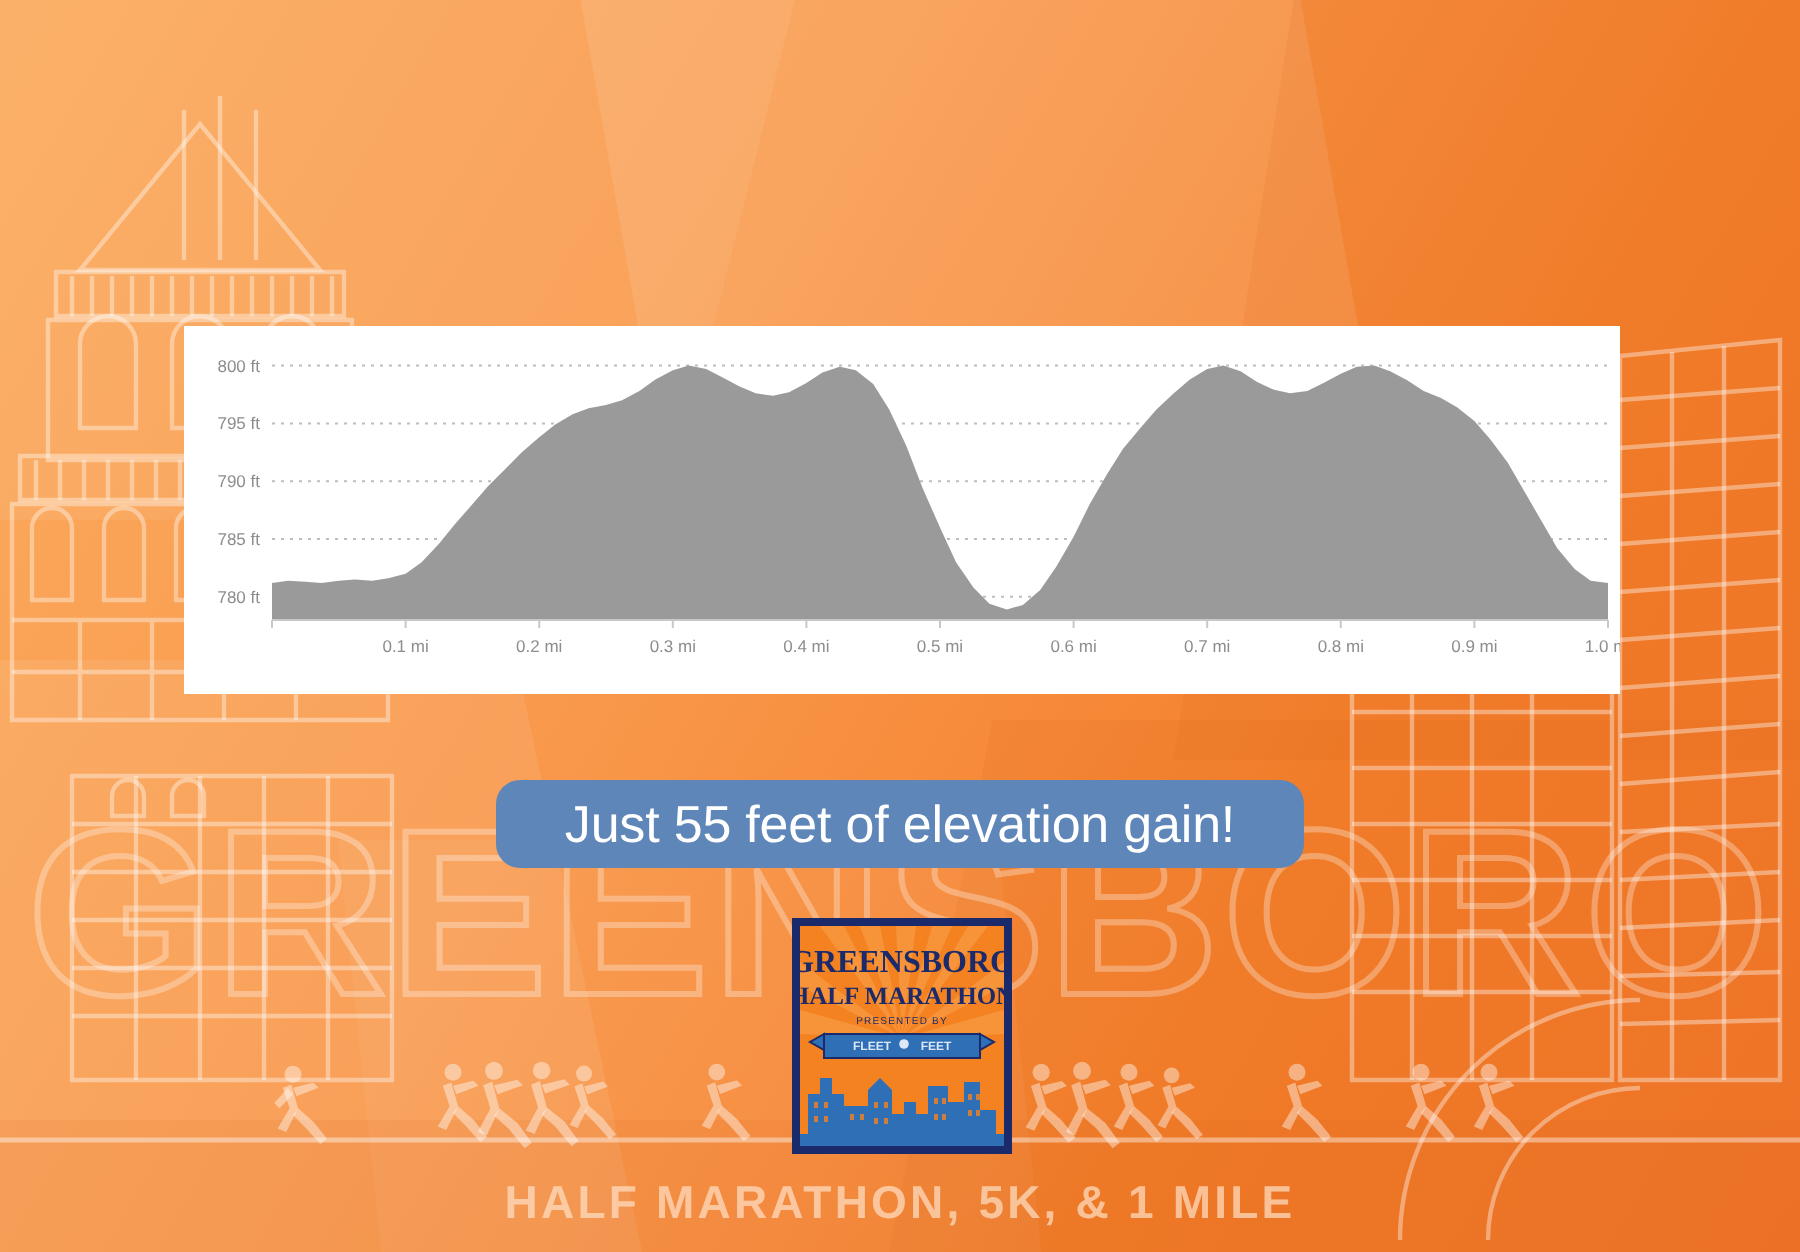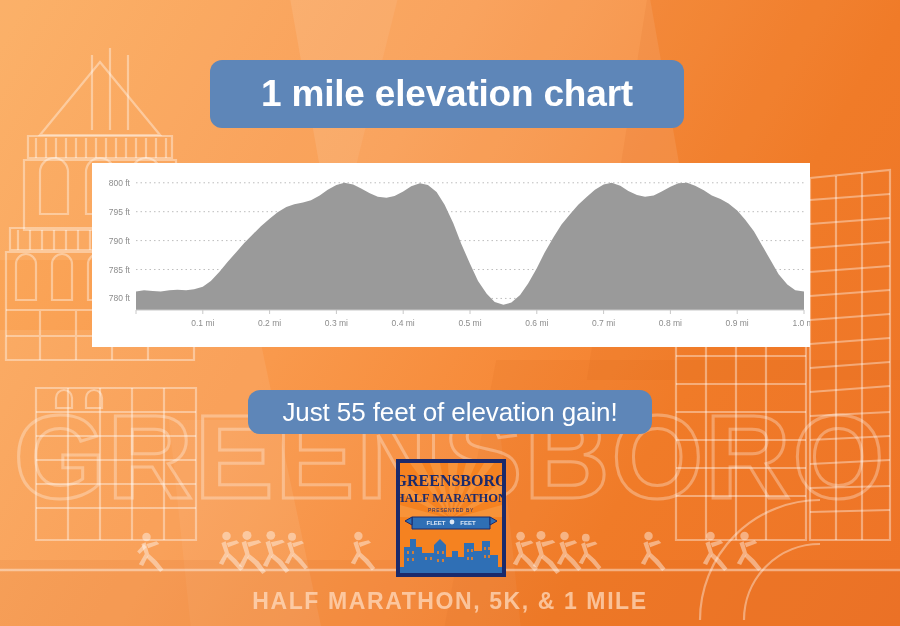--- a/index.html
+++ b/index.html
@@ -290,23 +290,20 @@
         <circle cx="10" cy="6" r="5"></circle>
         <path d="M9 12 L13 26 L6 40 L1 38 L8 26 L4 14 Z"></path>
         <path d="M13 26 L22 34 L30 44 L26 47 L17 37 L10 30 Z"></path>
         <path d="M10 14 L22 11 L25 14 L12 19 Z"></path>
       </g>
     </g>
   </svg>
 
   <div class="watermark">GREENSBORO</div>
 
-  <div class="banner" id="title-banner">
-    <span>1 mile elevation chart</span>
-  </div>
 
   <div id="chart-panel">
     <svg id="chart-svg" viewBox="0 0 718 184">
       <rect x="0" y="0" width="718" height="184" fill="#ffffff"></rect>
       <g id="grid-lines">
           <line x1="44" x2="712" y1="135.43478260869566" y2="135.43478260869566" stroke="#bdbdbd" stroke-width="1" stroke-dasharray="1.5 3"></line>
           <line x1="44" x2="712" y1="106.52173913043478" y2="106.52173913043478" stroke="#bdbdbd" stroke-width="1" stroke-dasharray="1.5 3"></line>
           <line x1="44" x2="712" y1="77.60869565217392" y2="77.60869565217392" stroke="#bdbdbd" stroke-width="1" stroke-dasharray="1.5 3"></line>
           <line x1="44" x2="712" y1="48.69565217391305" y2="48.69565217391305" stroke="#bdbdbd" stroke-width="1" stroke-dasharray="1.5 3"></line>
           <line x1="44" x2="712" y1="19.782608695652172" y2="19.782608695652172" stroke="#bdbdbd" stroke-width="1" stroke-dasharray="1.5 3"></line>

